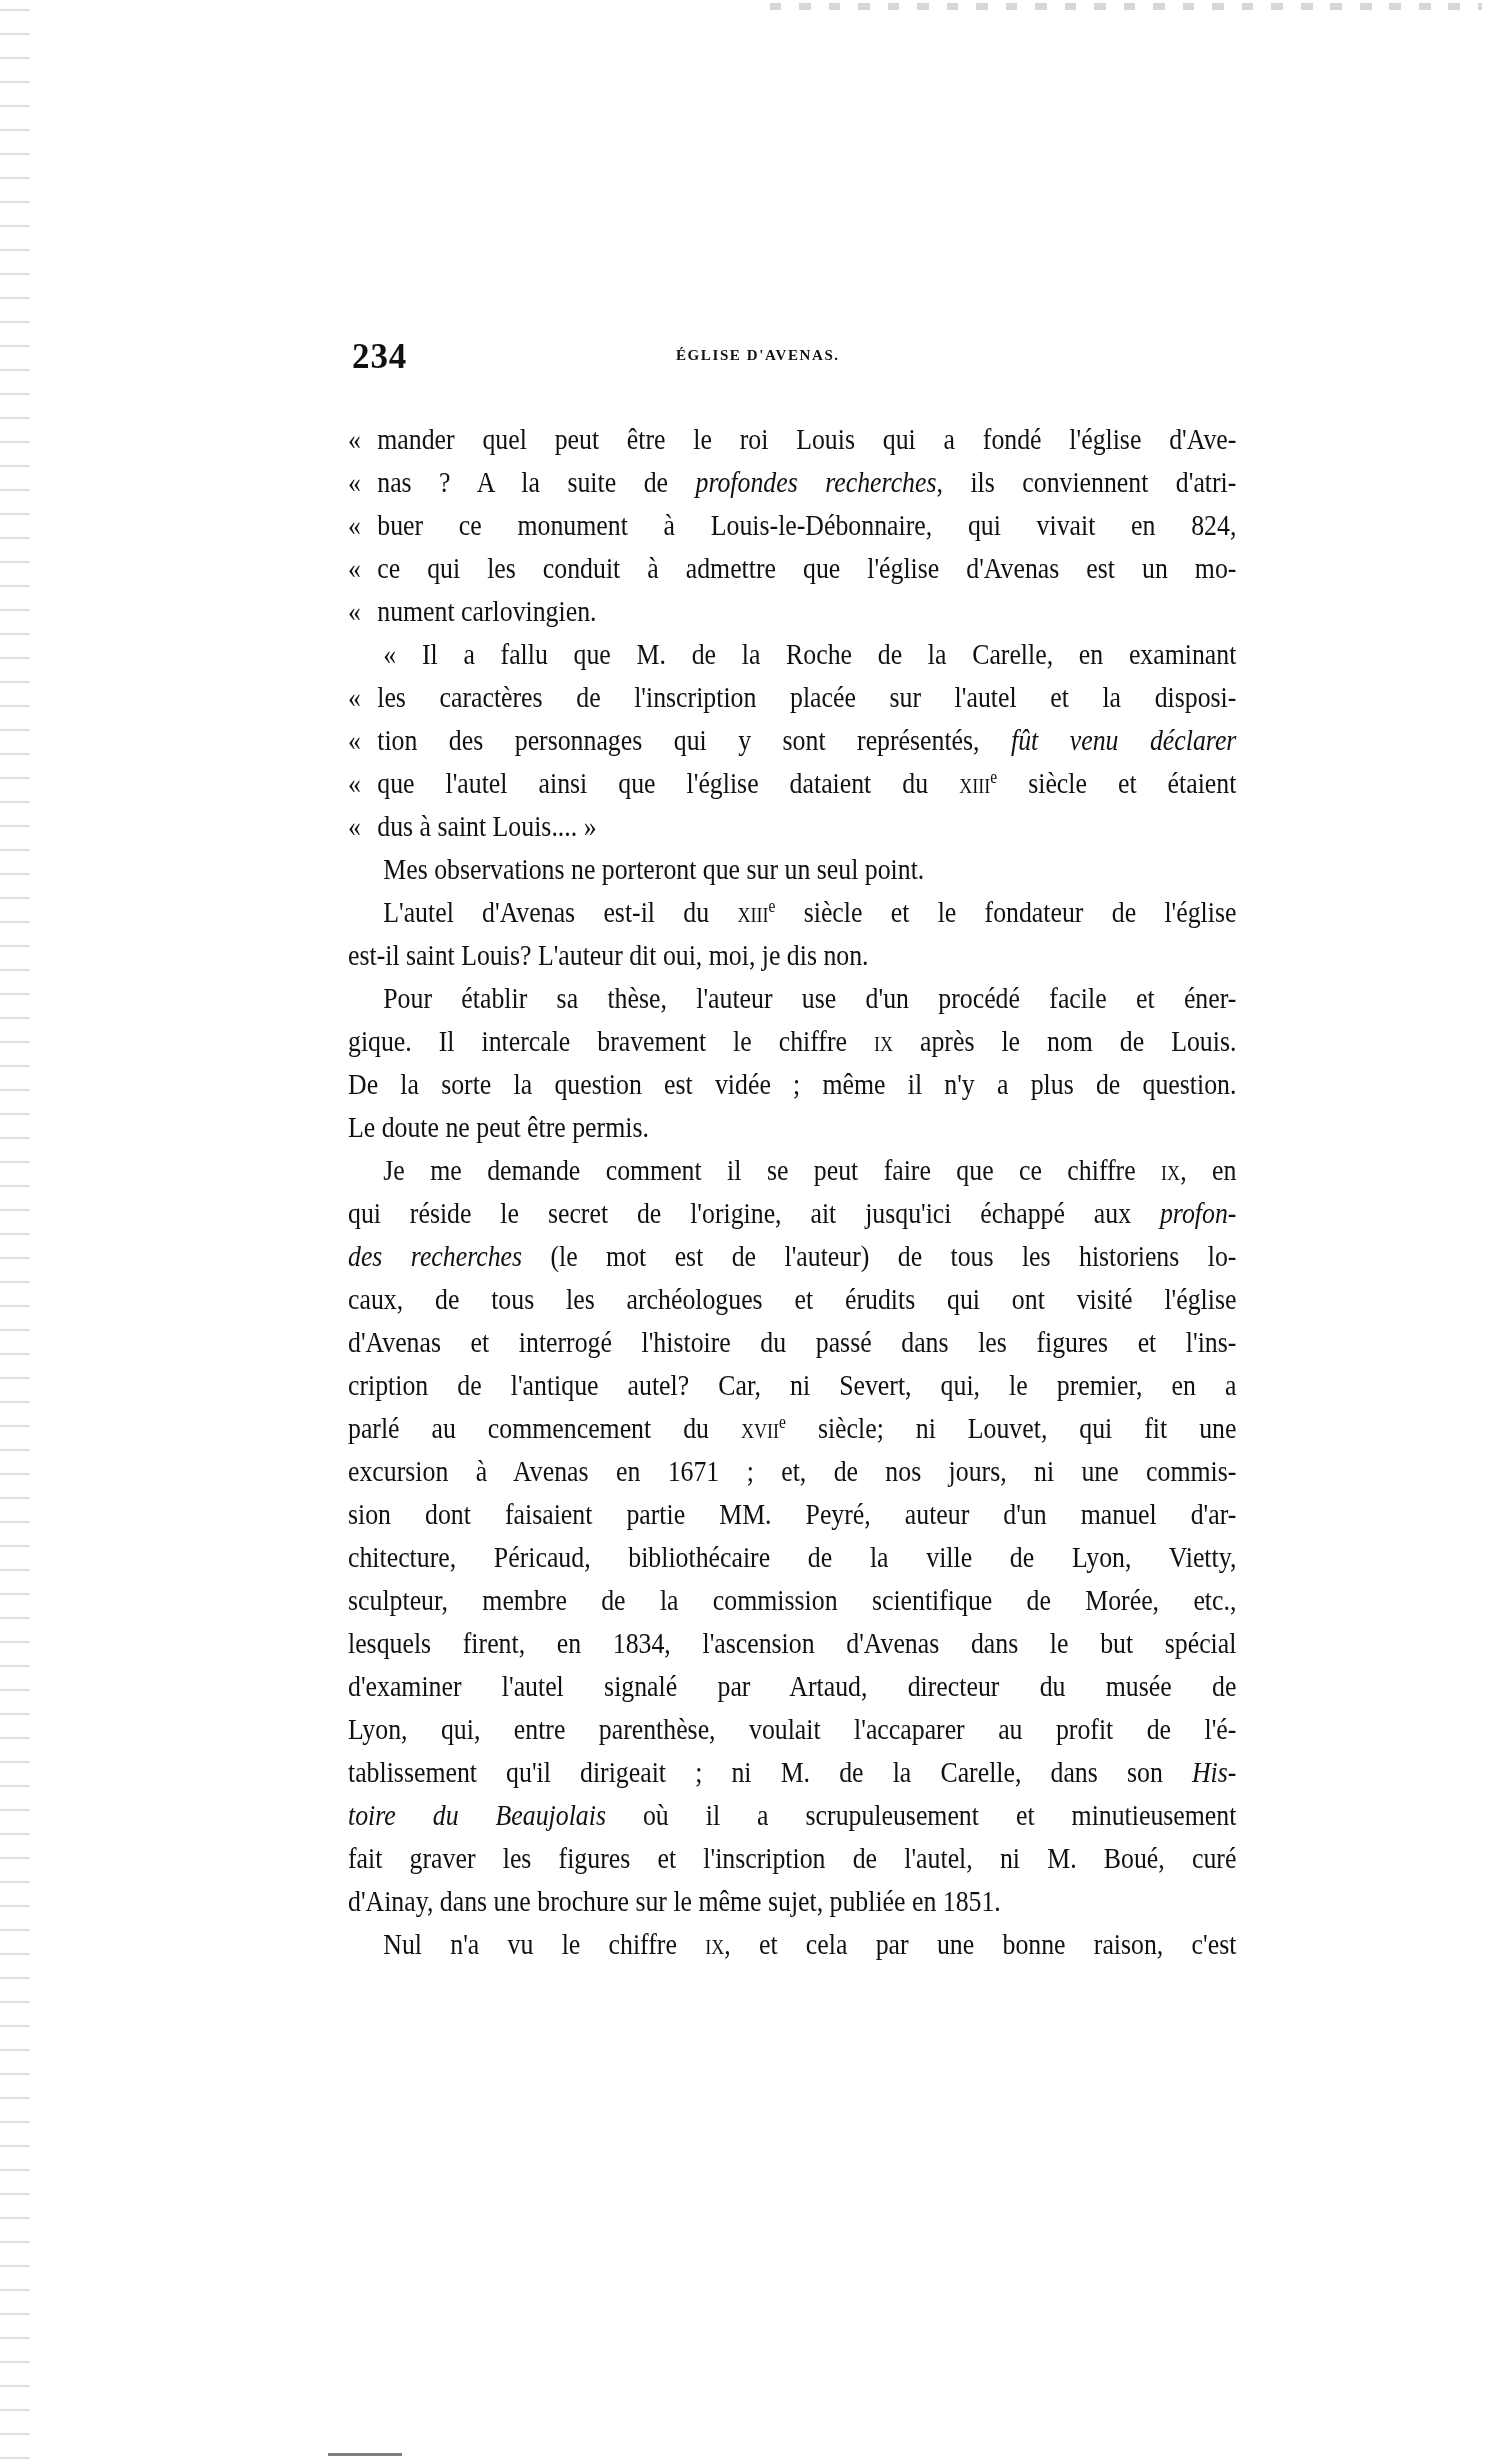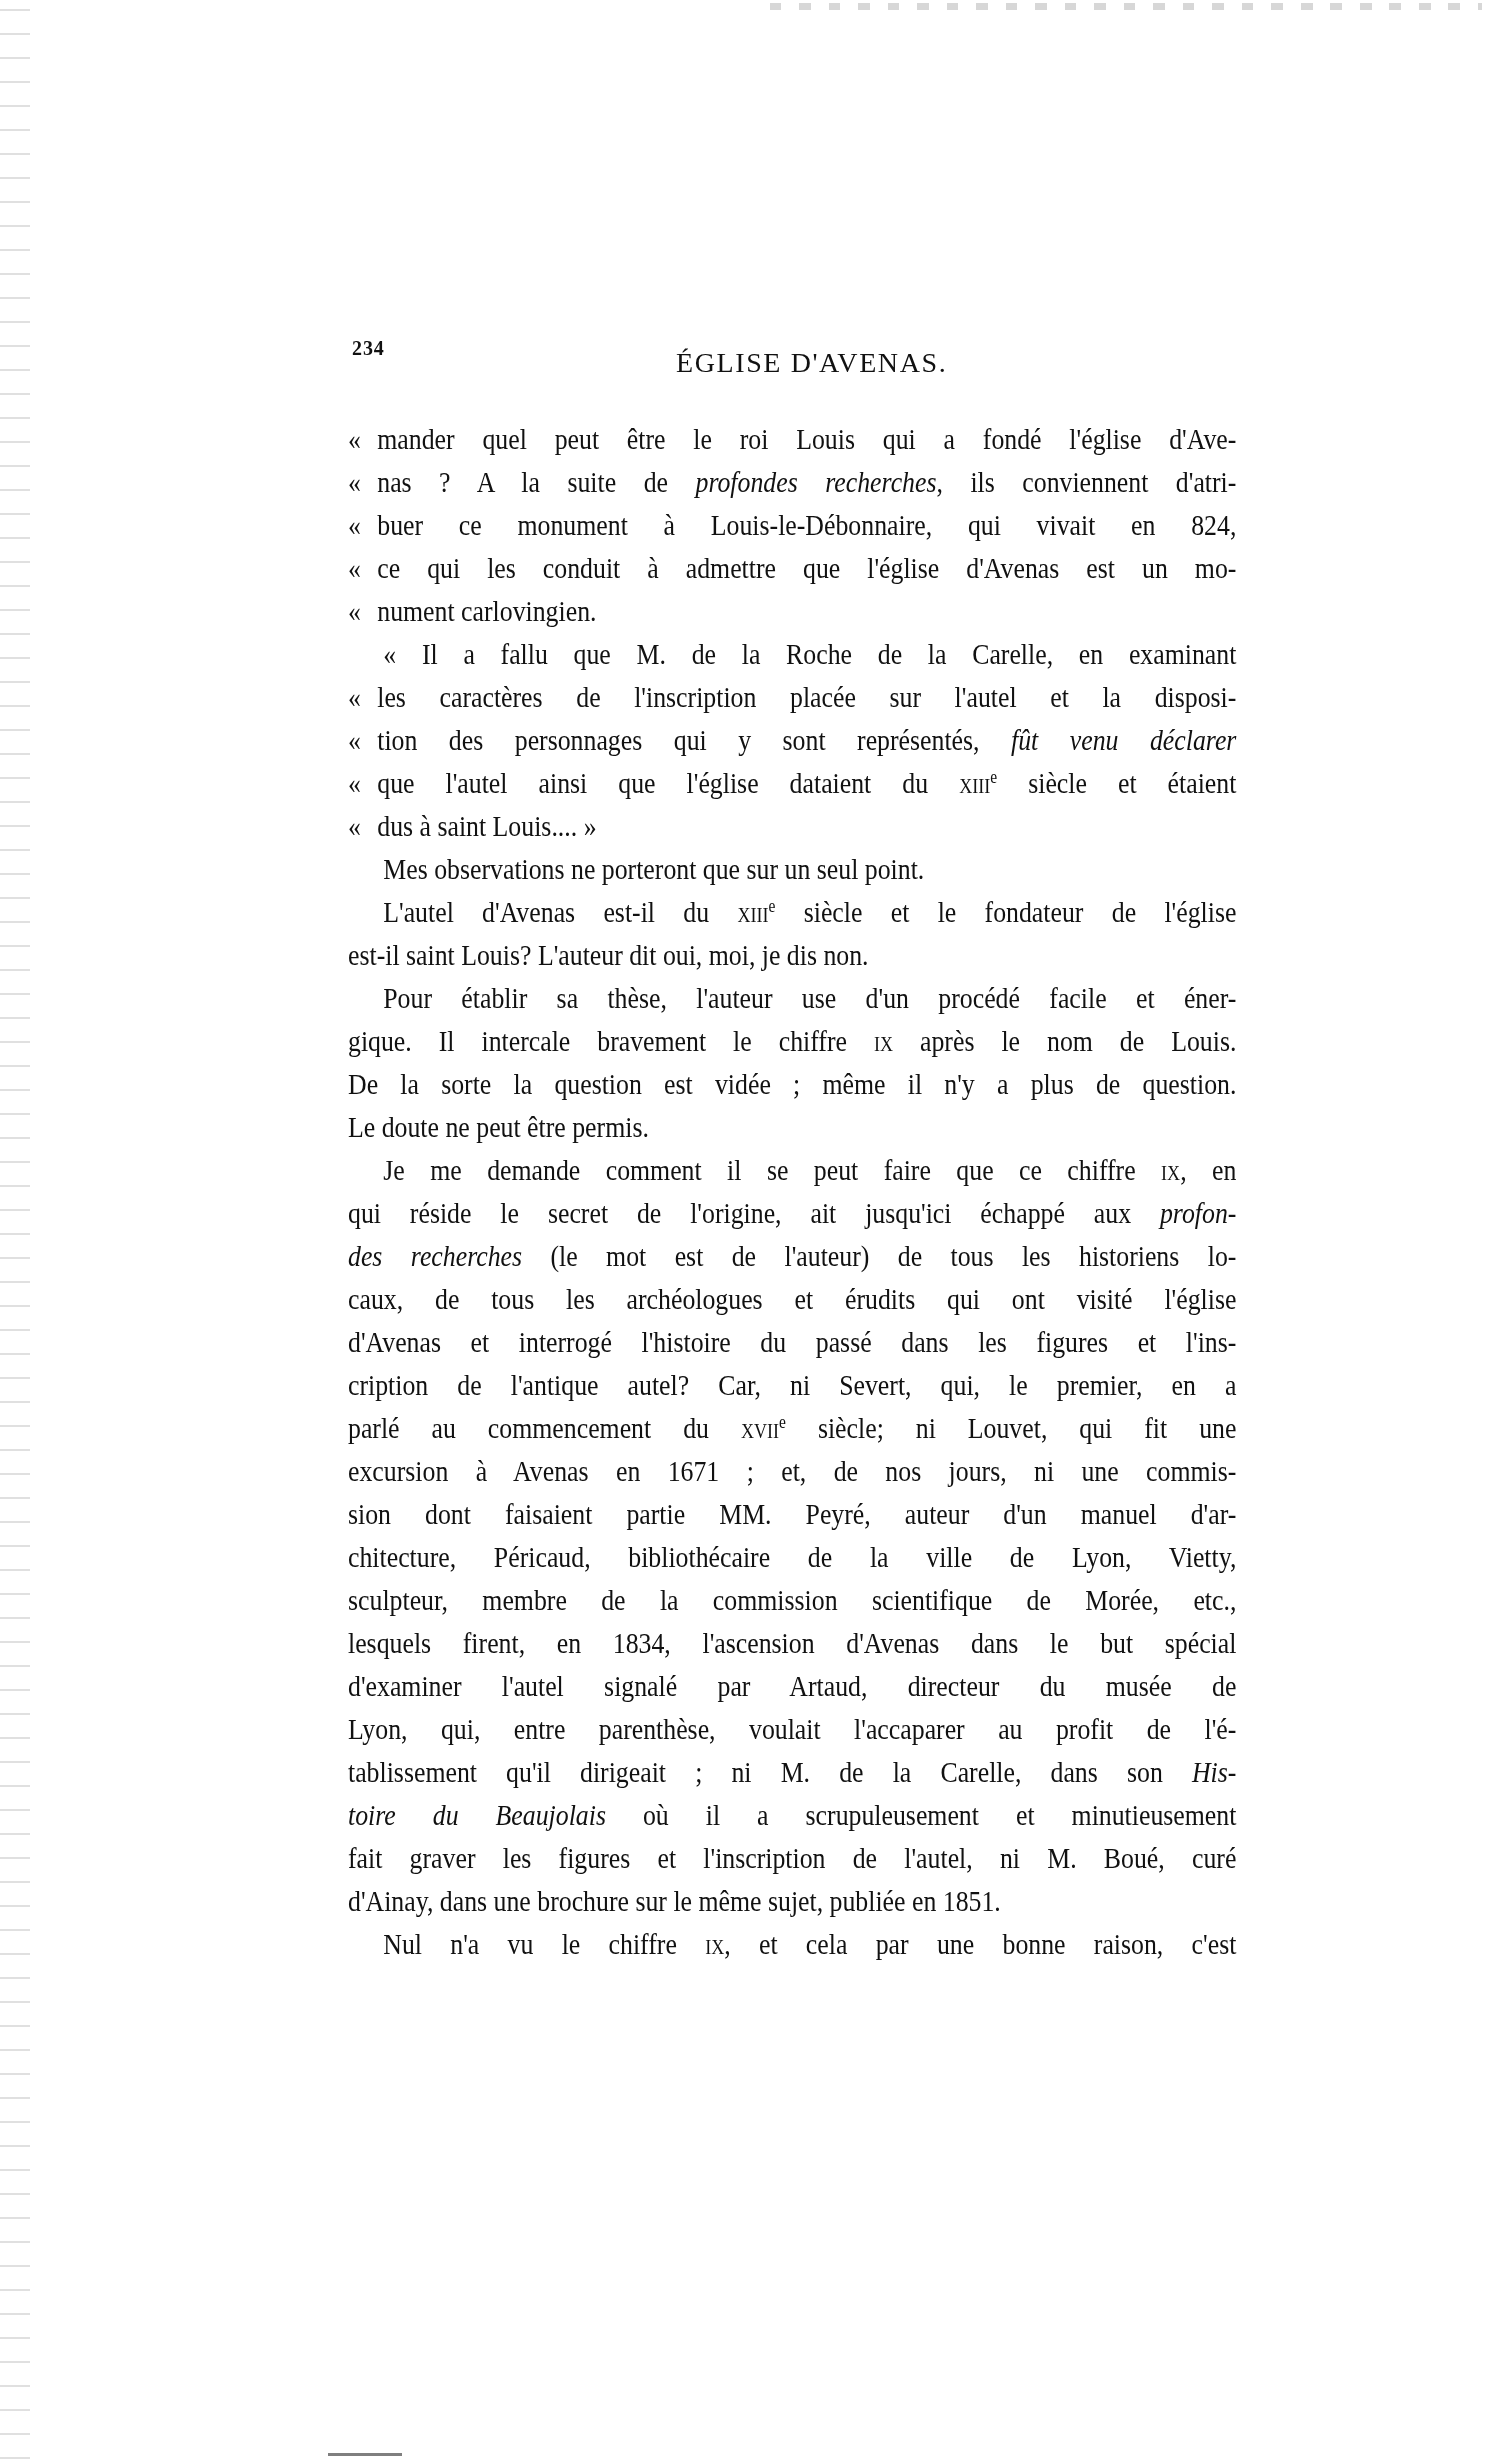--- a/index.html
+++ b/index.html
@@ -43,31 +43,32 @@
     width: 888px;
   }
   .running-head {
     position: relative;
     height: 46px;
   }
   .page-number {
     position: absolute;
     left: 4.1px;
     top: 4.9px;
-    font-size: 20px;
+    font-size: 35px;
     font-weight: bold;
     letter-spacing: 0.8px;
   }
   .head-title {
     position: absolute;
     left: 328px;
     top: 14.7px;
-    font-size: 28px;
+    font-size: 15px;
     letter-spacing: 1.6px;
     font-variant: small-caps;
+    font-weight: bold;
   }
   .text {
     margin-top: 39px;
     font-size: 30px;
     line-height: 43px;
     text-align: justify;
     transform: scaleX(0.86);
     transform-origin: left top;
     width: 1033px;
   }

